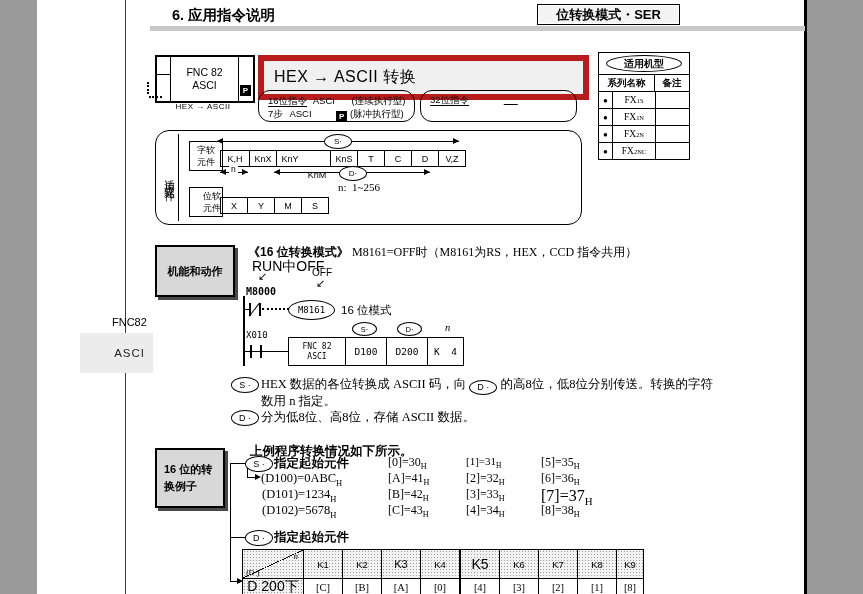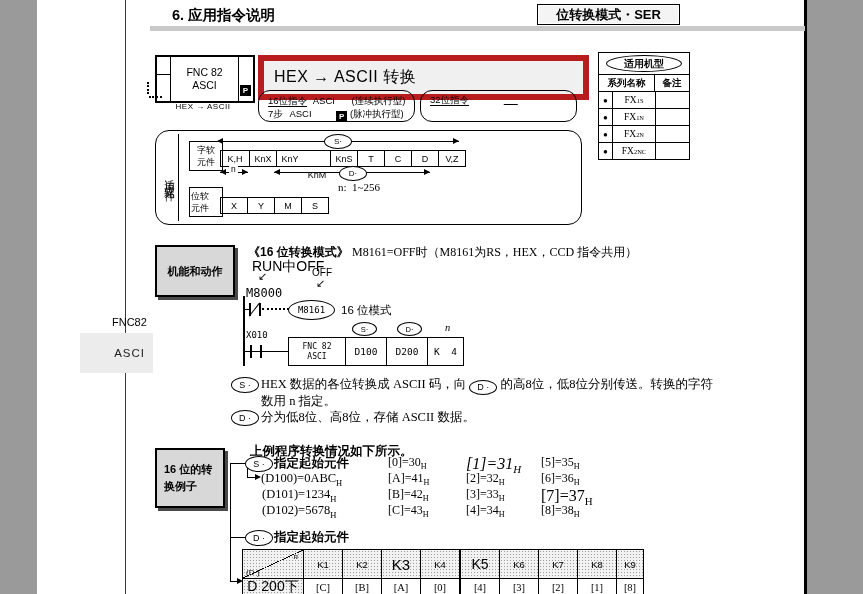--- a/index.html
+++ b/index.html
@@ -167,21 +167,21 @@
   <div class="ln" style="left:118px;top:41px;width:156px;height:1px;"></div>
   <div class="tri-l" style="left:118px;top:38px;"></div>
   <div class="tri-r" style="left:268px;top:38px;"></div>
   <div class="pill" style="left:183px;top:35px;width:26px;height:13px;">
     <span style="font-size:8px;">D·</span>
   </div>
 
   <div class="abs sf" style="left:182px;top:50px;font-size:11px;white-space:pre;">n:  1~256</div>
 
   <div class="abs" style="left:33px;top:56px;width:32px;height:28px;border:1.5px solid #000;display:flex;
-              align-items:center;justify-content:flex-start;">
+              align-items:center;justify-content:flex-end;">
     <span style="font-size:9px;width:20px;line-height:1.35;text-align:center;">位软元件</span>
   </div>
   <div class="abs" style="left:64px;top:66px;height:15px;display:flex;border:1px solid #000;border-right:none;font-size:9px;">
     <div class="cell" style="width:26px;border-left:none;">X</div>
     <div class="cell" style="width:26px;">Y</div>
     <div class="cell" style="width:26px;">M</div>
     <div class="cell" style="width:26px;border-right:1px solid #000;">S</div>
   </div>
 </div>
 
@@ -192,21 +192,21 @@
   <span style="font-weight:bold;">《16 位转换模式》</span>
   <span class="sf">M8161=OFF时（M8161为RS，HEX，CCD 指令共用）</span>
 </div>
 
 <div class="abs" style="left:252px;top:258px;font-size:14px;">RUN中OFF</div>
 <div class="abs" style="left:312px;top:267px;font-size:10px;">OFF</div>
 <div class="abs" style="left:258px;top:270px;font-size:11px;">↙</div>
 <div class="abs" style="left:316px;top:277px;font-size:11px;">↙</div>
 
 <div class="ln" style="left:243px;top:296px;width:1.5px;height:70px;"></div>
-<div class="abs mn" style="left:246px;top:286px;font-size:12px;">M8000</div>
+<div class="abs mn" style="left:246px;top:286px;font-size:10px;font-weight:bold;">M8000</div>
 <div class="ln" style="left:243px;top:309px;width:6px;height:1px;"></div>
 <div class="ln" style="left:249px;top:303px;width:1.5px;height:13px;"></div>
 <div class="ln" style="left:259px;top:303px;width:1.5px;height:13px;"></div>
 <div class="ln" style="left:246px;top:309px;width:17px;height:1.2px;transform:rotate(-52deg);"></div>
 <div class="dot-h" style="left:262px;top:308px;width:27px;"></div>
 <div class="abs mn" style="left:288px;top:300px;width:45px;height:18px;border:1.5px solid #000;border-radius:50%;
             display:flex;align-items:center;justify-content:center;">
   <span style="font-size:9px;">M8161</span>
 </div>
 <div class="abs" style="left:341px;top:303px;font-size:11.5px;">16 位模式</div>
@@ -270,21 +270,21 @@
 <div class="abs sf" style="left:274px;top:455px;font-size:12.5px;font-weight:bold;">指定起始元件</div>
 
 <div class="abs sf hsub" style="left:261px;top:471px;font-size:12.5px;">(D100)=0ABC<sub>H</sub></div>
 <div class="abs sf hsub" style="left:262px;top:487px;font-size:12.5px;">(D101)=1234<sub>H</sub></div>
 <div class="abs sf hsub" style="left:262px;top:503px;font-size:12.5px;">(D102)=5678<sub>H</sub></div>
 
 <div class="abs sf hsub" style="left:388px;top:455px;font-size:12px;">[0]=30<sub>H</sub></div>
 <div class="abs sf hsub" style="left:388px;top:471px;font-size:12px;">[A]=41<sub>H</sub></div>
 <div class="abs sf hsub" style="left:388px;top:487px;font-size:12px;">[B]=42<sub>H</sub></div>
 <div class="abs sf hsub" style="left:388px;top:503px;font-size:12px;">[C]=43<sub>H</sub></div>
-<div class="abs sf hsub" style="left:466px;top:455px;font-size:16px;font-style:italic;">[1]=31<sub>H</sub></div>
+<div class="abs sf hsub" style="left:466px;top:455px;font-size:11px;">[1]=31<sub>H</sub></div>
 <div class="abs sf hsub" style="left:466px;top:471px;font-size:12px;">[2]=32<sub>H</sub></div>
 <div class="abs sf hsub" style="left:466px;top:487px;font-size:12px;">[3]=33<sub>H</sub></div>
 <div class="abs sf hsub" style="left:466px;top:503px;font-size:12px;">[4]=34<sub>H</sub></div>
 <div class="abs sf hsub" style="left:541px;top:455px;font-size:12px;">[5]=35<sub>H</sub></div>
 <div class="abs sf hsub" style="left:541px;top:471px;font-size:12px;">[6]=36<sub>H</sub></div>
 <div class="abs sf hsub" style="left:541px;top:487px;font-size:16px;">[7]=37<sub>H</sub></div>
 <div class="abs sf hsub" style="left:541px;top:503px;font-size:12px;">[8]=38<sub>H</sub></div>
 
 <div class="pill" style="left:245px;top:530px;width:26px;height:14px;">
   <span style="font-size:9px;white-space:pre;">D ·</span>
@@ -295,21 +295,21 @@
   <div style="display:flex;height:28px;">
     <div class="hatch" style="width:60px;position:relative;
                 background-image:linear-gradient(to bottom right, rgba(0,0,0,0) 49.2%, #000 49.2%, #000 50.8%, rgba(0,0,0,0) 50.8%),
                                  radial-gradient(#9b9b9b 0.6px, rgba(0,0,0,0) 0.7px);
                 background-size:100% 100%, 3px 3px;">
       <span class="abs sf" style="right:5px;top:1px;font-size:9px;font-style:italic;">n</span>
       <span class="abs" style="left:3px;bottom:1px;font-size:8px;">(D·)</span>
     </div>
     <div class="cell hatch" style="width:38px;font-size:9.5px;">K1</div>
     <div class="cell hatch" style="width:38px;font-size:9.5px;">K2</div>
-    <div class="cell hatch" style="width:38px;font-size:15px;">K3</div>
+    <div class="cell hatch" style="width:38px;font-size:11px;">K3</div>
     <div class="cell hatch" style="width:38px;font-size:9.5px;">K4</div>
     <div class="cell hatch" style="width:38px;font-size:14px;border-left-width:2px;">K5</div>
     <div class="cell hatch" style="width:38px;font-size:9.5px;">K6</div>
     <div class="cell hatch" style="width:38px;font-size:9.5px;">K7</div>
     <div class="cell hatch" style="width:38px;font-size:9.5px;">K8</div>
     <div class="cell hatch" style="flex:1;font-size:9.5px;">K9</div>
   </div>
   <div style="display:flex;height:16px;border-top:1px solid #000;">
     <div class="hatch" style="width:60px;display:flex;align-items:center;justify-content:center;font-size:14px;">D 200下</div>
     <div class="cell sf" style="width:38px;font-size:10.5px;">[C]</div>

